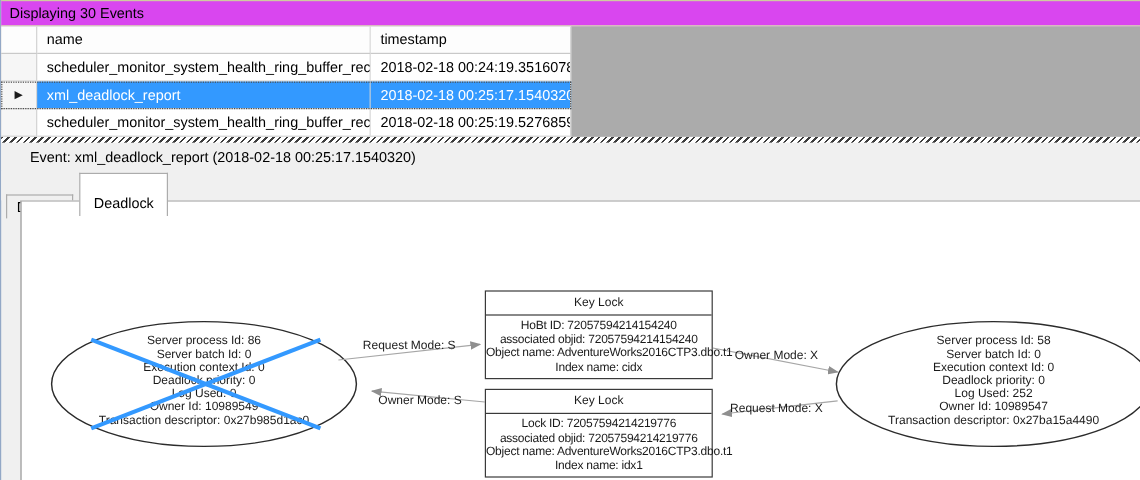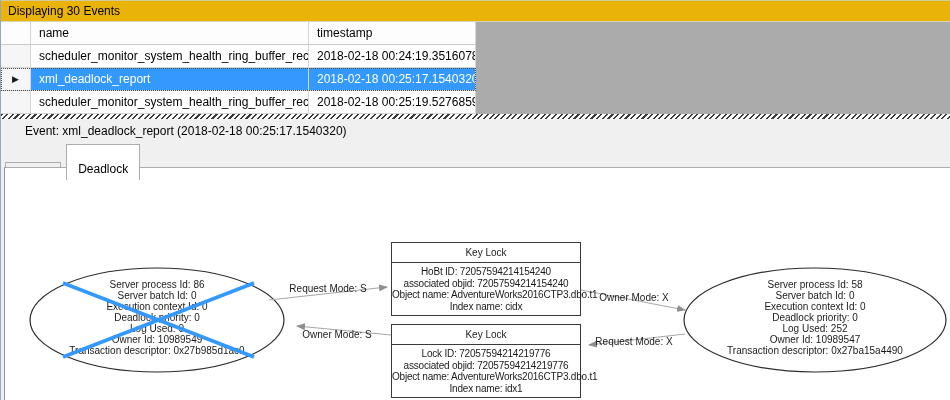--- a/index.html
+++ b/index.html
@@ -1,21 +1,21 @@
 <!DOCTYPE html>
 <html><head>
 <meta charset="utf-8">
 <style>
   * { margin:0; padding:0; box-sizing:border-box; }
   html,body { width:950px; height:400px; overflow:hidden;
     font-family:"Liberation Sans", sans-serif; background:#F0F0F0; }
   #app { width:950px; height:400px; display:flex; flex-direction:column; border-left:1px solid #93A8C6; }
 
   
-  .info-bar { height:22px; background:#eab308; border-top:1px solid #CFCBA0;
+  .info-bar { height:22px; background:#d946ef; border-top:1px solid #CFCBA0;
     border-bottom:1px solid #D9D6B5; font-size:12px; color:#000;
     display:flex; align-items:center; padding-left:7px; flex:0 0 auto; }
 
   
   .grid-region { height:92px; position:relative; background:#ABABAB; flex:0 0 auto; }
   .grid { position:absolute; left:0; top:0; width:475px; }
   .grid-row { display:flex; height:23px; }
   .cell { border-right:1px solid #D5D5D5; border-bottom:1px solid #D5D5D5;
     font-size:12px; color:#000; background:#fff; display:flex; align-items:center;
     padding-left:8px; overflow:hidden; white-space:nowrap; }
@@ -37,21 +37,21 @@
 
   
   .tab-strip { height:25px; flex:0 0 auto; background:#F0F0F0; padding-left:4px; position:relative; }
   .tab { display:inline-block; font-size:12px; color:#000; background:#F0F0F0;
     border:1px solid #ACACAC; border-bottom:none; padding:3px 9px 2px 8px;
     position:relative; top:6px; margin-right:1px; cursor:default; }
   .tab.active { background:#fff; top:2px; padding:17px 11px 4px 11px; z-index:3; }
 
   
   .pane { flex:1 1 auto; position:relative; background:#fff;
-    margin-left:3px; border-left:1px solid #919191; border-top:1px solid #ACACAC; }
+    margin-left:16px; border-left:1px solid #919191; border-top:1px solid #ACACAC; }
   .pane svg { position:absolute; left:0; top:0; }
   .node-text { position:absolute; font-size:10px; line-height:11px; color:#1a1a1a;
     text-align:center; white-space:nowrap; }
   .lockbox { position:absolute; width:190px; height:74px; background:#fff;
     border:1px solid #3a3a3a; font-size:10px; color:#1a1a1a; text-align:center; }
   .lockbox .lb-title { height:20px; line-height:20px; border-bottom:1px solid #3a3a3a; }
   .lockbox .lb-body { padding-top:3px; line-height:11.5px; letter-spacing:-0.2px; white-space:nowrap; }
   .edge-label { position:absolute; font-size:10px; color:#1a1a1a; white-space:nowrap;
     transform:translate(-50%,-50%); }
   .overlay { pointer-events:none; }

